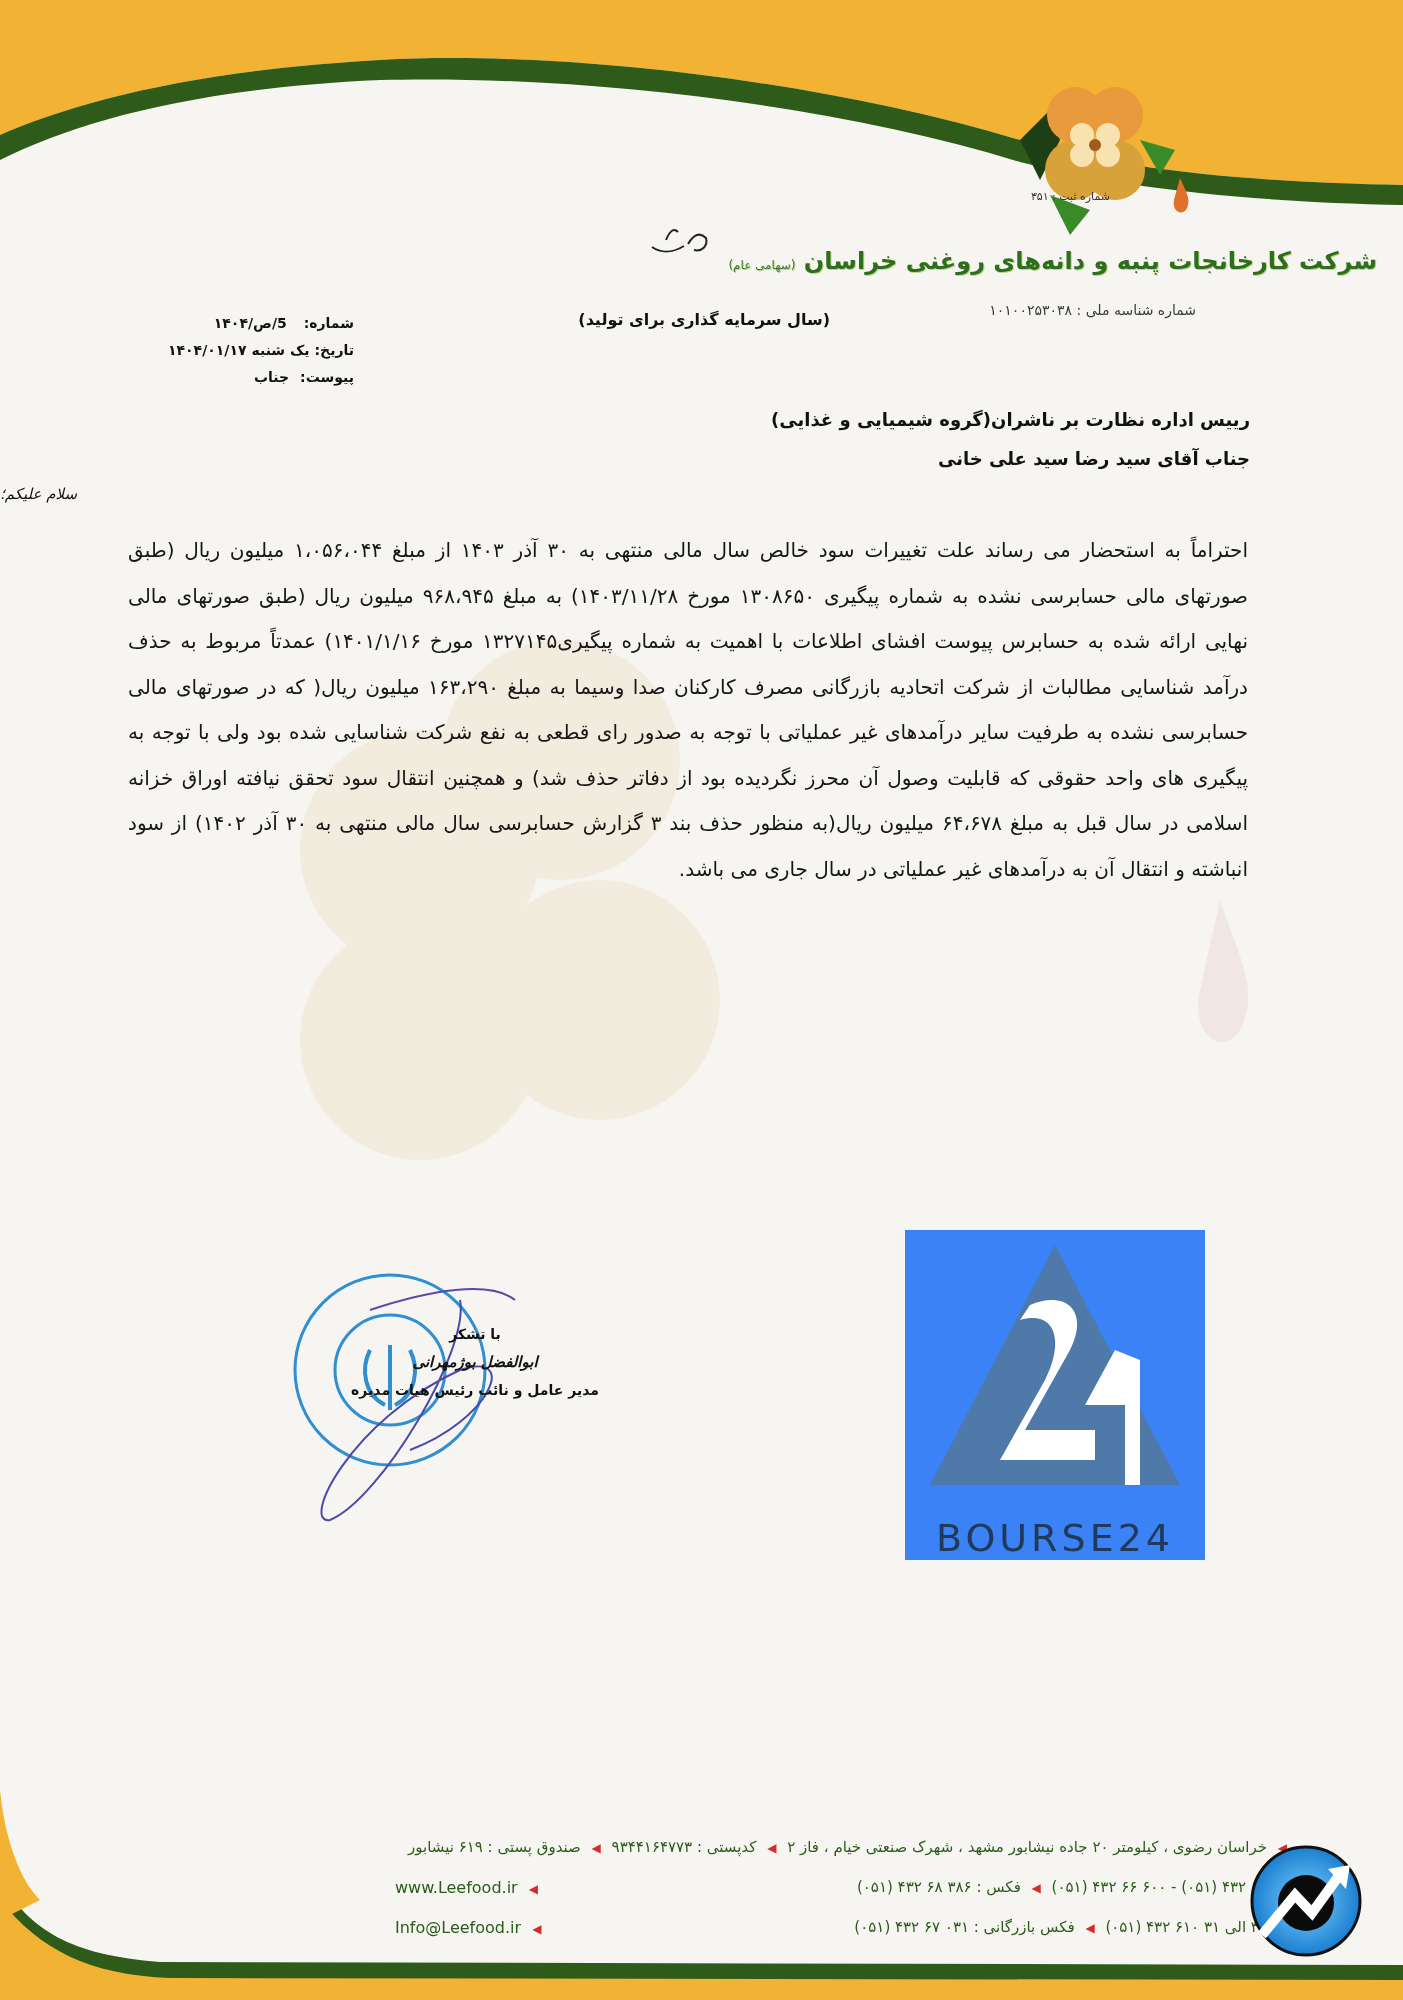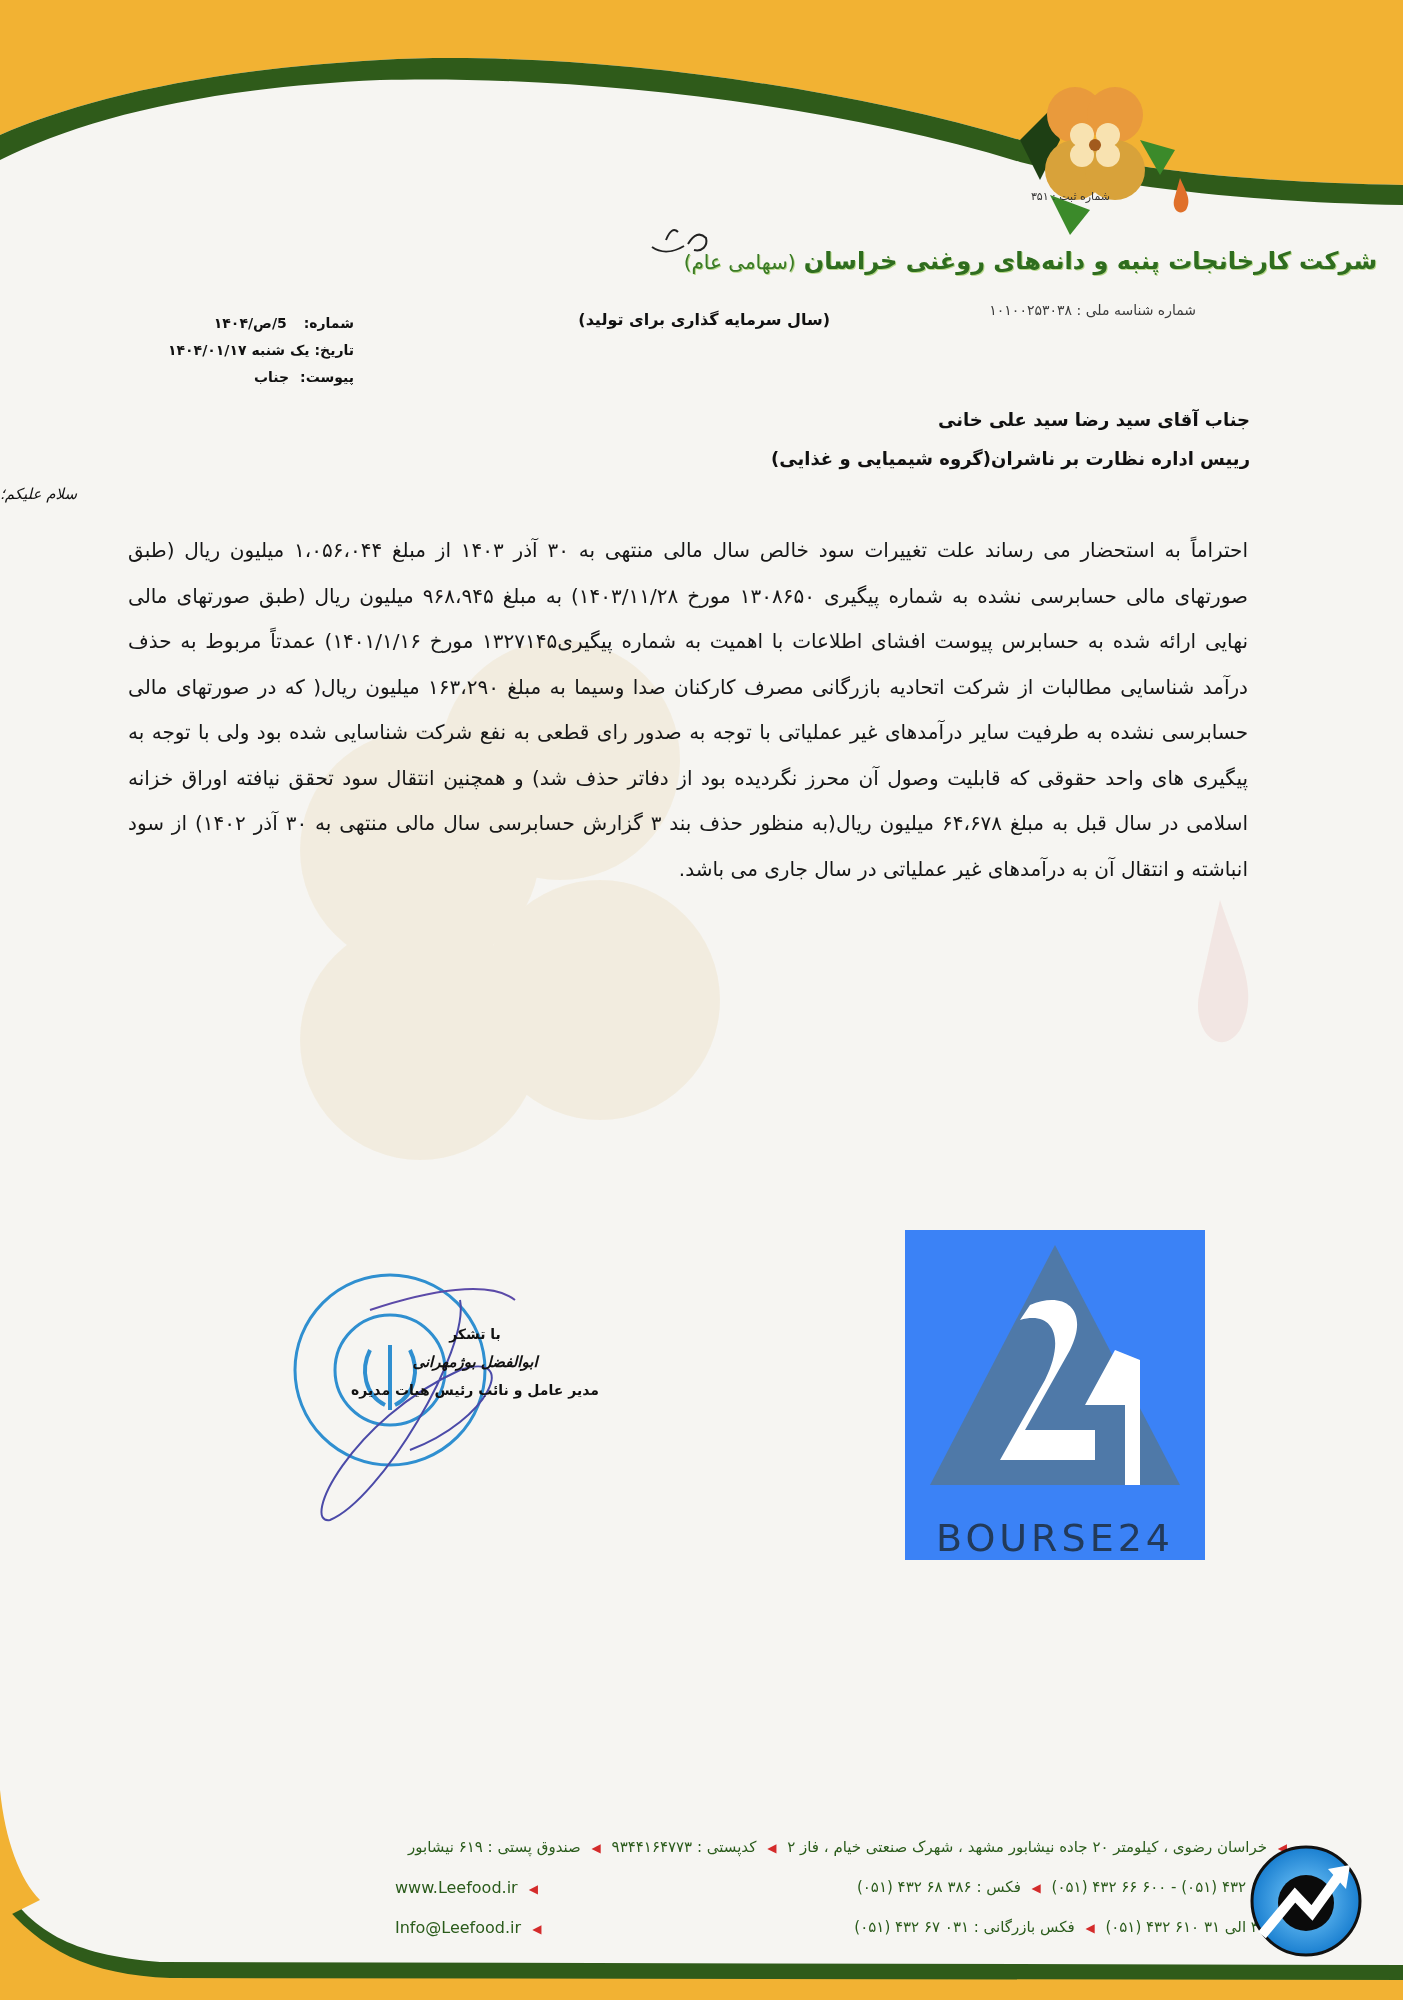--- a/index.html
+++ b/index.html
@@ -4,21 +4,21 @@
 <style>
   html, body { margin:0; padding:0; }
   body { width:1403px; height:2000px; position:relative; overflow:hidden; background:#f6f5f2; font-family:"DejaVu Sans", sans-serif; }
   .bg-svg { position:absolute; left:0; top:0; width:1403px; height:2000px; z-index:0; }
   .layer { position:absolute; z-index:2; }
   .rtl { direction:rtl; unicode-bidi:embed; }
 
   
   .reg-no { left:0; top:190px; width:1110px; text-align:right; font-size:11px; color:#333; }
   .company-name { left:0; top:247px; width:1377px; text-align:right; font-size:24px; font-weight:bold; color:#2f6d1f; text-shadow:1px 1px 0 #b7d88a; }
-  .company-name .sub { font-size:20px; font-weight:normal; color:#3a7a26; }
+  .company-name .sub { font-size:12px; font-weight:normal; color:#3a7a26; }
   .national-id { left:0; top:302px; width:1196px; text-align:right; font-size:14px; color:#3c3c3c; }
   .bismillah { left:644px; top:222px; width:70px; height:40px; }
   .slogan { left:530px; top:310px; width:300px; text-align:right; font-size:16px; font-weight:bold; color:#111; }
 
   .meta { left:130px; top:310px; width:224px; font-size:14px; font-weight:bold; color:#111; line-height:27px; text-align:right; }
 
   .addressee { left:0; top:400px; width:1250px; text-align:right; font-size:18px; font-weight:bold; color:#111; line-height:39px; }
   .greeting { left:0; top:485px; width:1250px; text-align:left; font-size:15px; font-style:italic; color:#111; }
 
   .body-text { left:128px; top:528px; width:1120px; text-align:justify; text-align-last:right; font-size:20px; color:#161616; line-height:45.5px; }
@@ -100,22 +100,22 @@
     <span>تاریخ:</span>
     <span>یک شنبه  ۱۴۰۴/۰۱/۱۷</span>
   </div>
   <div>
     <span>پیوست:</span>
     <span style="margin-right:6px">جناب</span>
   </div>
 </div>
 
 <div class="layer rtl addressee">
+  <div>رییس اداره نظارت بر ناشران(گروه شیمیایی و غذایی)</div>
   <div>جناب آقای سید رضا سید علی خانی</div>
-  <div>رییس اداره نظارت بر ناشران(گروه شیمیایی و غذایی)</div>
 </div>
 <div class="layer rtl greeting">سلام علیکم؛</div>
 
 <div class="layer rtl body-text">احتراماً به استحضار می رساند علت تغییرات  سود خالص سال مالی منتهی به ۳۰ آذر ۱۴۰۳ از  مبلغ ۱،۰۵۶،۰۴۴ میلیون ریال (طبق صورتهای مالی حسابرسی نشده به شماره پیگیری ۱۳۰۸۶۵۰ مورخ ۱۴۰۳/۱۱/۲۸) به مبلغ ۹۶۸،۹۴۵ میلیون ریال (طبق صورتهای مالی نهایی ارائه شده به حسابرس پیوست افشای اطلاعات با اهمیت به شماره پیگیری۱۳۲۷۱۴۵ مورخ ۱۴۰۱/۱/۱۶) عمدتاً مربوط به حذف درآمد شناسایی  مطالبات از شرکت اتحادیه بازرگانی مصرف کارکنان صدا وسیما به مبلغ ۱۶۳،۲۹۰ میلیون ریال( که در صورتهای مالی حسابرسی نشده  به طرفیت سایر درآمدهای غیر عملیاتی با توجه به صدور رای قطعی به نفع شرکت شناسایی شده بود ولی با توجه به پیگیری های واحد حقوقی که قابلیت وصول آن محرز نگردیده بود از دفاتر حذف شد) و همچنین انتقال سود تحقق نیافته اوراق خزانه اسلامی در سال قبل به مبلغ ۶۴،۶۷۸ میلیون ریال(به منظور حذف بند ۳ گزارش حسابرسی سال مالی منتهی به ۳۰ آذر ۱۴۰۲) از سود انباشته و انتقال آن به درآمدهای غیر عملیاتی در سال جاری می باشد.</div>
 
 <svg class="layer stamp" viewBox="0 0 230 260">
   <circle cx="100" cy="100" r="95" fill="none" stroke="#2f8fd0" stroke-width="3"></circle>
   <circle cx="100" cy="100" r="55" fill="none" stroke="#2f8fd0" stroke-width="3"></circle>
   <path d="M80,80 C70,100 75,125 95,135 M120,80 C130,100 125,125 105,135 M100,75 V140" stroke="#2f8fd0" stroke-width="4" fill="none"></path>
   <path d="M80,40 C140,20 200,10 225,30" stroke="#5b4aa8" stroke-width="2" fill="none"></path>

